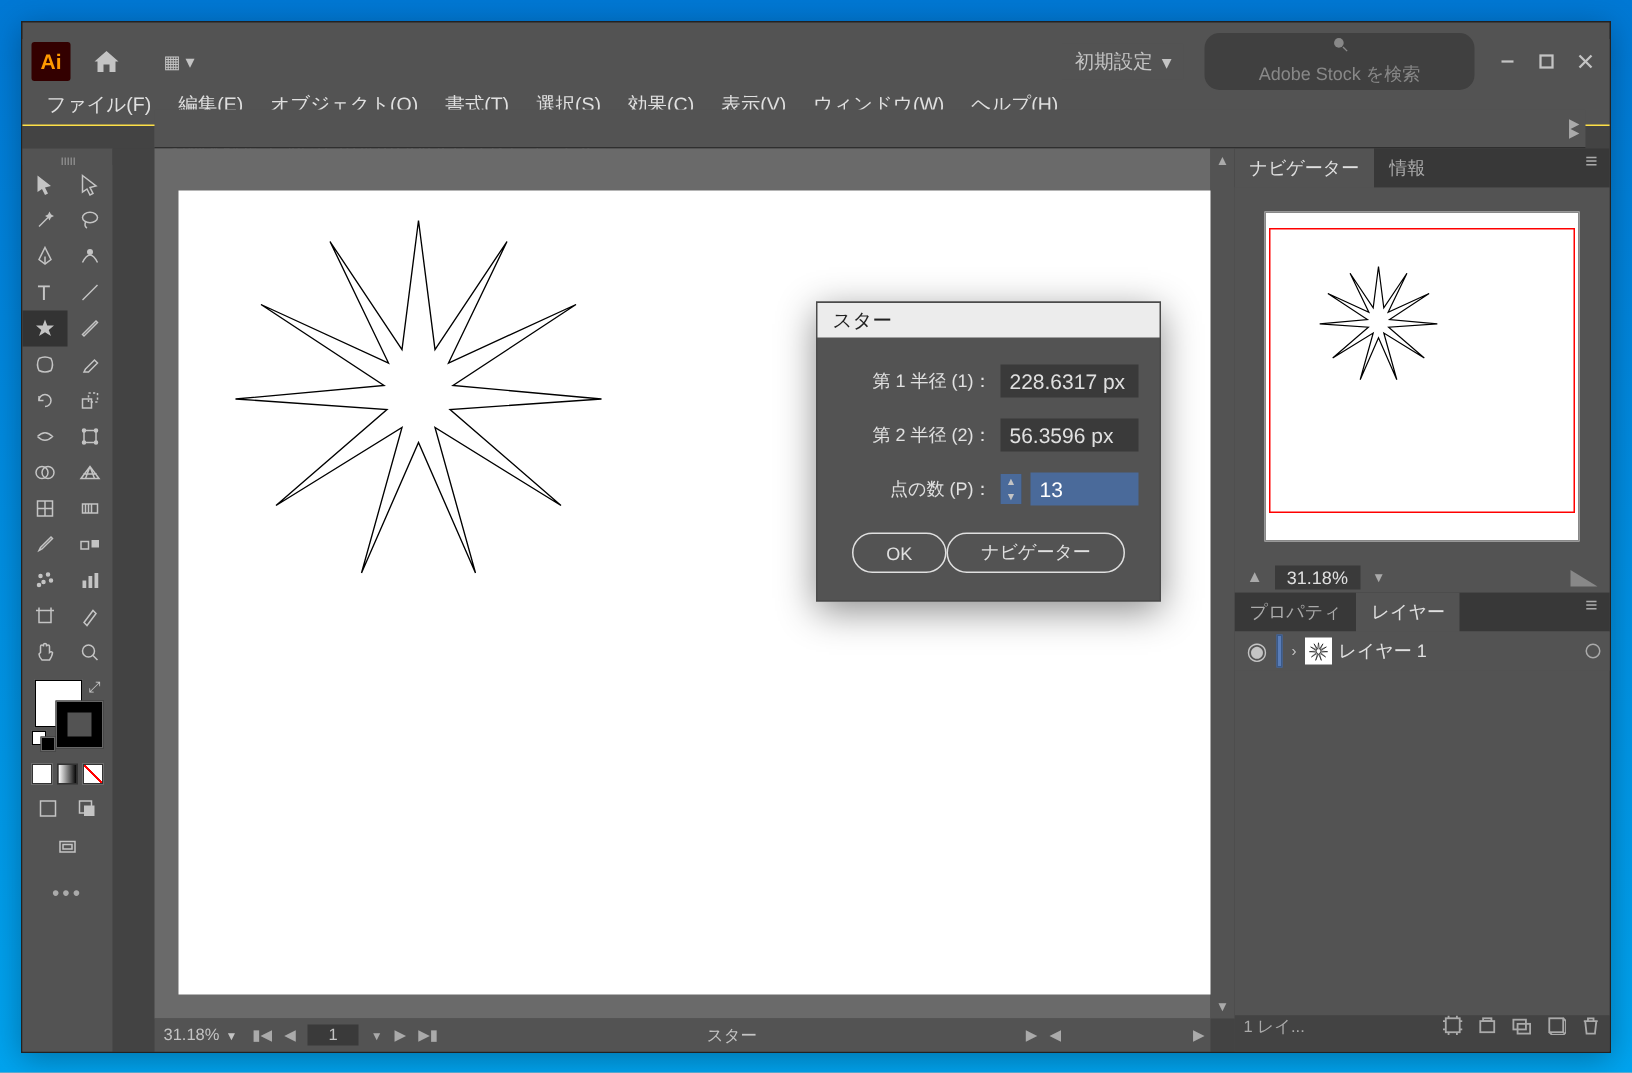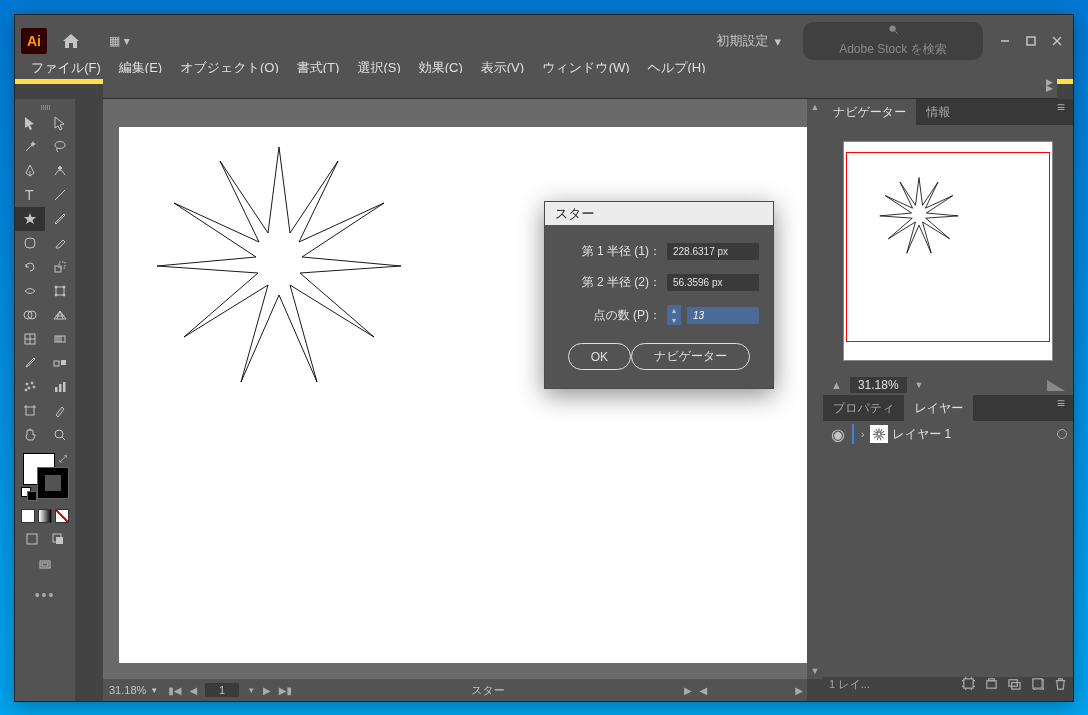--- a/index.html
+++ b/index.html
@@ -10,21 +10,21 @@
 .home-icon { width: 20px; height: 16px; margin: 0 8px; }
 .home-icon svg { fill: #c4c4c4; }
 .arrange-icon { margin-left: 20px; color: #c4c4c4; font-size: 12px; display: flex; align-items: center; }
 .titlebar-spacer { flex: 1; }
 .preset-select { background: #535353; color: #c4c4c4; font-size: 13px; padding: 3px 8px; border: none; display: flex; align-items: center; gap: 6px; margin-right: 14px; }
 .search-box { background: #404040; border-radius: 10px; padding: 2px 10px; color: #888; font-size: 12px; width: 180px; margin-right: 10px; display: flex; align-items: center; gap: 6px; flex-direction: column; }
 .search-box svg { width: 11px; height: 11px; fill: #888; }
 .win-controls { display: flex; gap: 2px; margin-right: 4px; }
 .win-btn { width: 24px; height: 20px; display: flex; align-items: center; justify-content: center; color: #c4c4c4; }
 .win-btn svg { width: 10px; height: 10px; stroke: #c4c4c4; fill: none; stroke-width: 1.5; }
-.menubar { height: 28px; background: #535353; display: flex; align-items: center; padding: 0 8px; gap: 2px; border-bottom: 5px solid #fde047; }
+.menubar { height: 28px; background: #535353; display: flex; align-items: center; padding: 0 8px; gap: 2px; border-bottom: 1px solid #fde047; }
 .menu-item { color: #e0e0e0; font-size: 13px; padding: 4px 8px; }
 .doc-tabs { height: 26px; background: #434343; padding-left: 88px; display: flex; align-items: center; }
 .doc-tab { background: #535353; color: #c4c4c4; font-size: 12px; padding: 5px 10px; display: flex; align-items: center; gap: 8px; }
 .doc-tab-close { color: #c4c4c4; font-size: 12px; }
 .controlbar { height: 26px; background: #535353; border-bottom: 1px solid #2f2f2f; position: absolute; top: 58px; left: 88px; right: 16px; }
 .controlbar-chevrons { position: absolute; right: 4px; top: 6px; color: #aaa; font-size: 9px; line-height: 6px; }
 .main-area { position: absolute; top: 84px; left: 0; right: 0; bottom: 0; display: flex; }
 .toolbox { width: 60px; background: #535353; padding-top: 4px; }
 .tool-grip { height: 8px; display: flex; justify-content: center; align-items: center; gap: 1px; }
 .tool-grip span { width: 1px; height: 5px; background: #888; }
@@ -79,22 +79,22 @@
 .layer-name { font-size: 12px; color: #e0e0e0; flex: 1; }
 .layer-circle { width: 10px; height: 10px; border: 1px solid #aaa; border-radius: 50%; }
 .panel-footer { height: 24px; background: #434343; display: flex; padding: 0 6px; font-size: 11px; color: #aaa; gap: 8px; }
 .panel-footer .ficons { margin-left: auto; display: flex; gap: 10px; }
 .panel-footer svg { width: 13px; height: 13px; fill: none; stroke: #aaa; stroke-width: 1.3; }
 .dialog { position: absolute; left: 529px; top: 186px; width: 230px; background: #535353; border: 1px solid #4a4a4a; box-shadow: 0 6px 24px rgba(0,0,0,0.45); }
 .dialog-title { background: #ececec; color: #222; font-size: 13px; padding: 3px 10px 2px; }
 .dialog-body { padding: 18px 14px 18px; }
 .dlg-row { display: flex; align-items: center; margin-bottom: 14px; gap: 6px; }
 .dlg-label { color: #e0e0e0; font-size: 12px; text-align: right; flex: 1; }
-.dlg-input { background: #3a3a3a; color: #e0e0e0; border: none; padding: 3px 6px; width: 92px; font-size: 10px; }
-.dlg-input.sel { background: #4a6a9a; color: #fff; font-style: italic; }
+.dlg-input { background: #3a3a3a; color: #e0e0e0; border: none; padding: 3px 6px; width: 92px; font-size: 14px; }
+.dlg-input.sel { background: #4a6a9a; color: #fff; }
 .spinner { display: flex; flex-direction: column; background: #3a3a3a; }
 .spinner .sp { width: 14px; height: 10px; display: flex; align-items: center; justify-content: center; font-size: 7px; color: #c4c4c4; }
 .spinner.sel .sp { background: #4a6a9a; }
 .dlg-btns { display: flex; justify-content: center; gap: 0; margin-top: 18px; }
 .dlg-btn { background: #535353; border: 1.5px solid #e0e0e0; border-radius: 14px; color: #e0e0e0; font-size: 12px; padding: 4px 22px; }
 </style>
 </head>
 <body>
 
 <div class="app-window">

